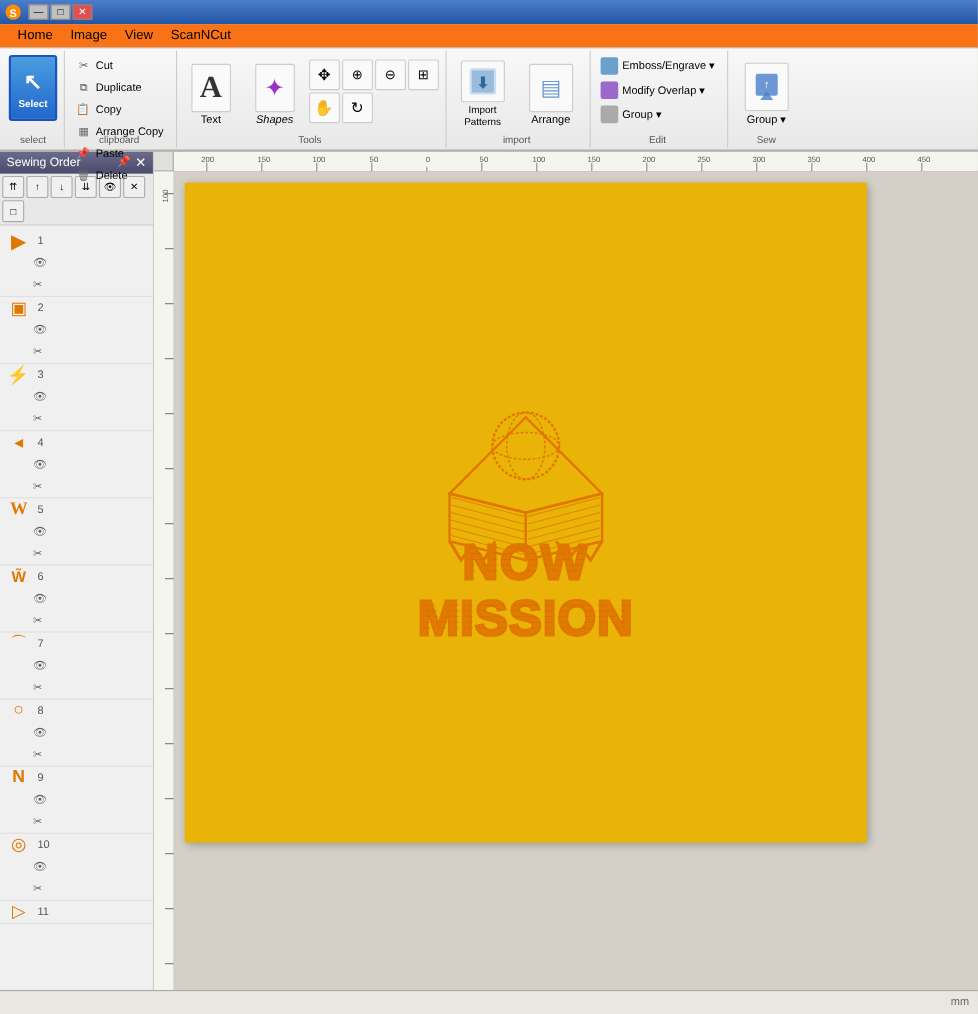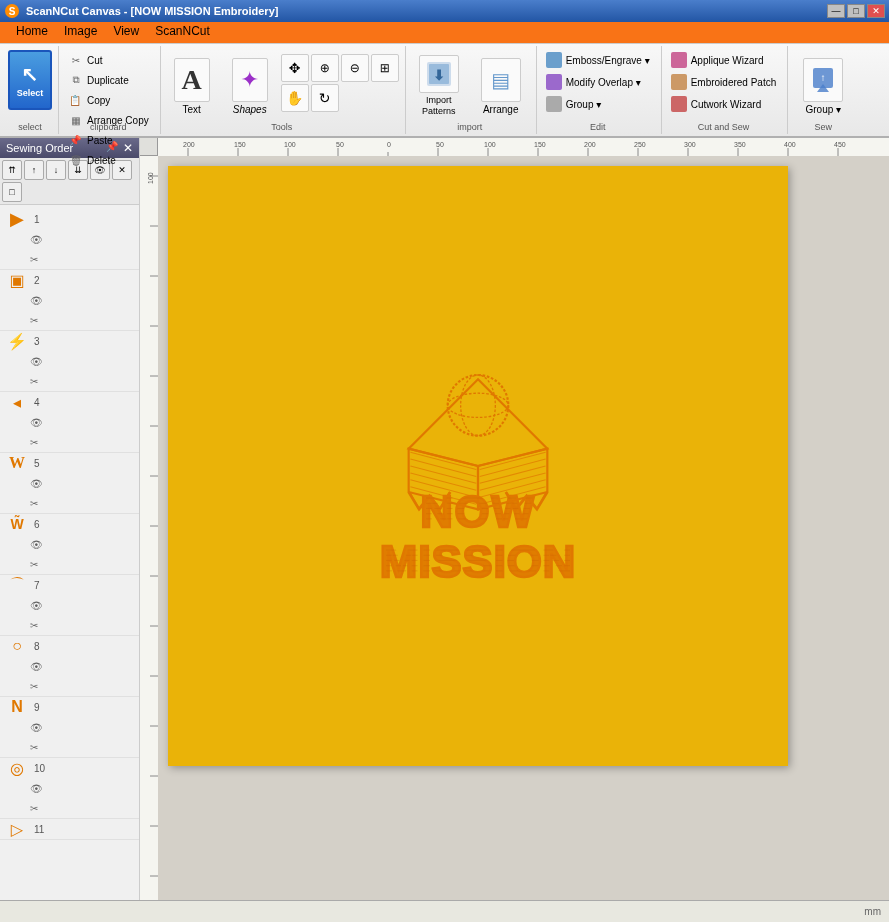--- a/index.html
+++ b/index.html
@@ -207,21 +207,20 @@
 </head>
 <body>
 
 <div class="title-bar">
   <div class="title-bar-icon">
     <svg width="16" height="16" viewBox="0 0 16 16">
         <circle cx="8" cy="8" r="7" fill="#ff8c00"></circle>
         <text x="8" y="12" text-anchor="middle" font-size="10" fill="white" font-weight="bold">S</text>
       </svg>
   </div>
-  <div class="title-bar-title">ScanNCut Canvas - [NOW MISSION Embroidery]</div>
   <div class="title-bar-buttons">
     <div class="title-bar-btn">—</div>
     <div class="title-bar-btn">□</div>
     <div class="title-bar-btn" style="background:#e05050; color:white;">✕</div>
   </div>
 </div>
 
 <div class="menu-bar">
   <div class="menu-item">Home</div>
   <div class="menu-item">Image</div>
@@ -355,39 +354,20 @@
         </div>
         <div class="ribbon-dropdown-btn">
           <span style="display:inline-block;width:16px;height:16px;background:#aaaaaa;border-radius:2px;margin-right:4px;"></span>
           <span>Group ▾</span>
         </div>
       </div>
     </div>
     <div class="ribbon-group-label" style="text-transform:capitalize;">edit</div>
   </div>
 
-  <div class="ribbon-group" style="padding:4px 6px 16px 4px;">
-    <div class="ribbon-group-content">
-      <div style="display:flex;flex-direction:column;gap:2px;">
-        <div class="ribbon-dropdown-btn">
-          <span style="display:inline-block;width:16px;height:16px;background:#cc6699;border-radius:2px;margin-right:4px;"></span>
-          <span>Applique Wizard</span>
-        </div>
-        <div class="ribbon-dropdown-btn">
-          <span style="display:inline-block;width:16px;height:16px;background:#cc9966;border-radius:2px;margin-right:4px;"></span>
-          <span>Embroidered Patch</span>
-        </div>
-        <div class="ribbon-dropdown-btn">
-          <span style="display:inline-block;width:16px;height:16px;background:#cc6666;border-radius:2px;margin-right:4px;"></span>
-          <span>Cutwork Wizard</span>
-        </div>
-      </div>
-    </div>
-    <div class="ribbon-group-label" style="bottom:2px;position:absolute;">Cut and Sew</div>
-  </div>
 
   <div class="ribbon-group" style="padding:4px 8px 16px 6px; border-right:none;">
     <div class="ribbon-group-content">
       <div class="ribbon-btn-large">
         <div style="width:40px;height:44px;border:1px solid #ccc;background:#fafafa;border-radius:2px;display:flex;align-items:center;justify-content:center;">
           <svg width="32" height="32" viewBox="0 0 32 32">
             <rect x="6" y="4" width="20" height="20" rx="2" fill="#4a7ecb" opacity="0.8"></rect>
             <polygon points="10,28 16,20 22,28" fill="#4a7ecb" opacity="0.8"></polygon>
             <text x="16" y="17" text-anchor="middle" font-size="10" fill="white">↑</text>
           </svg>

